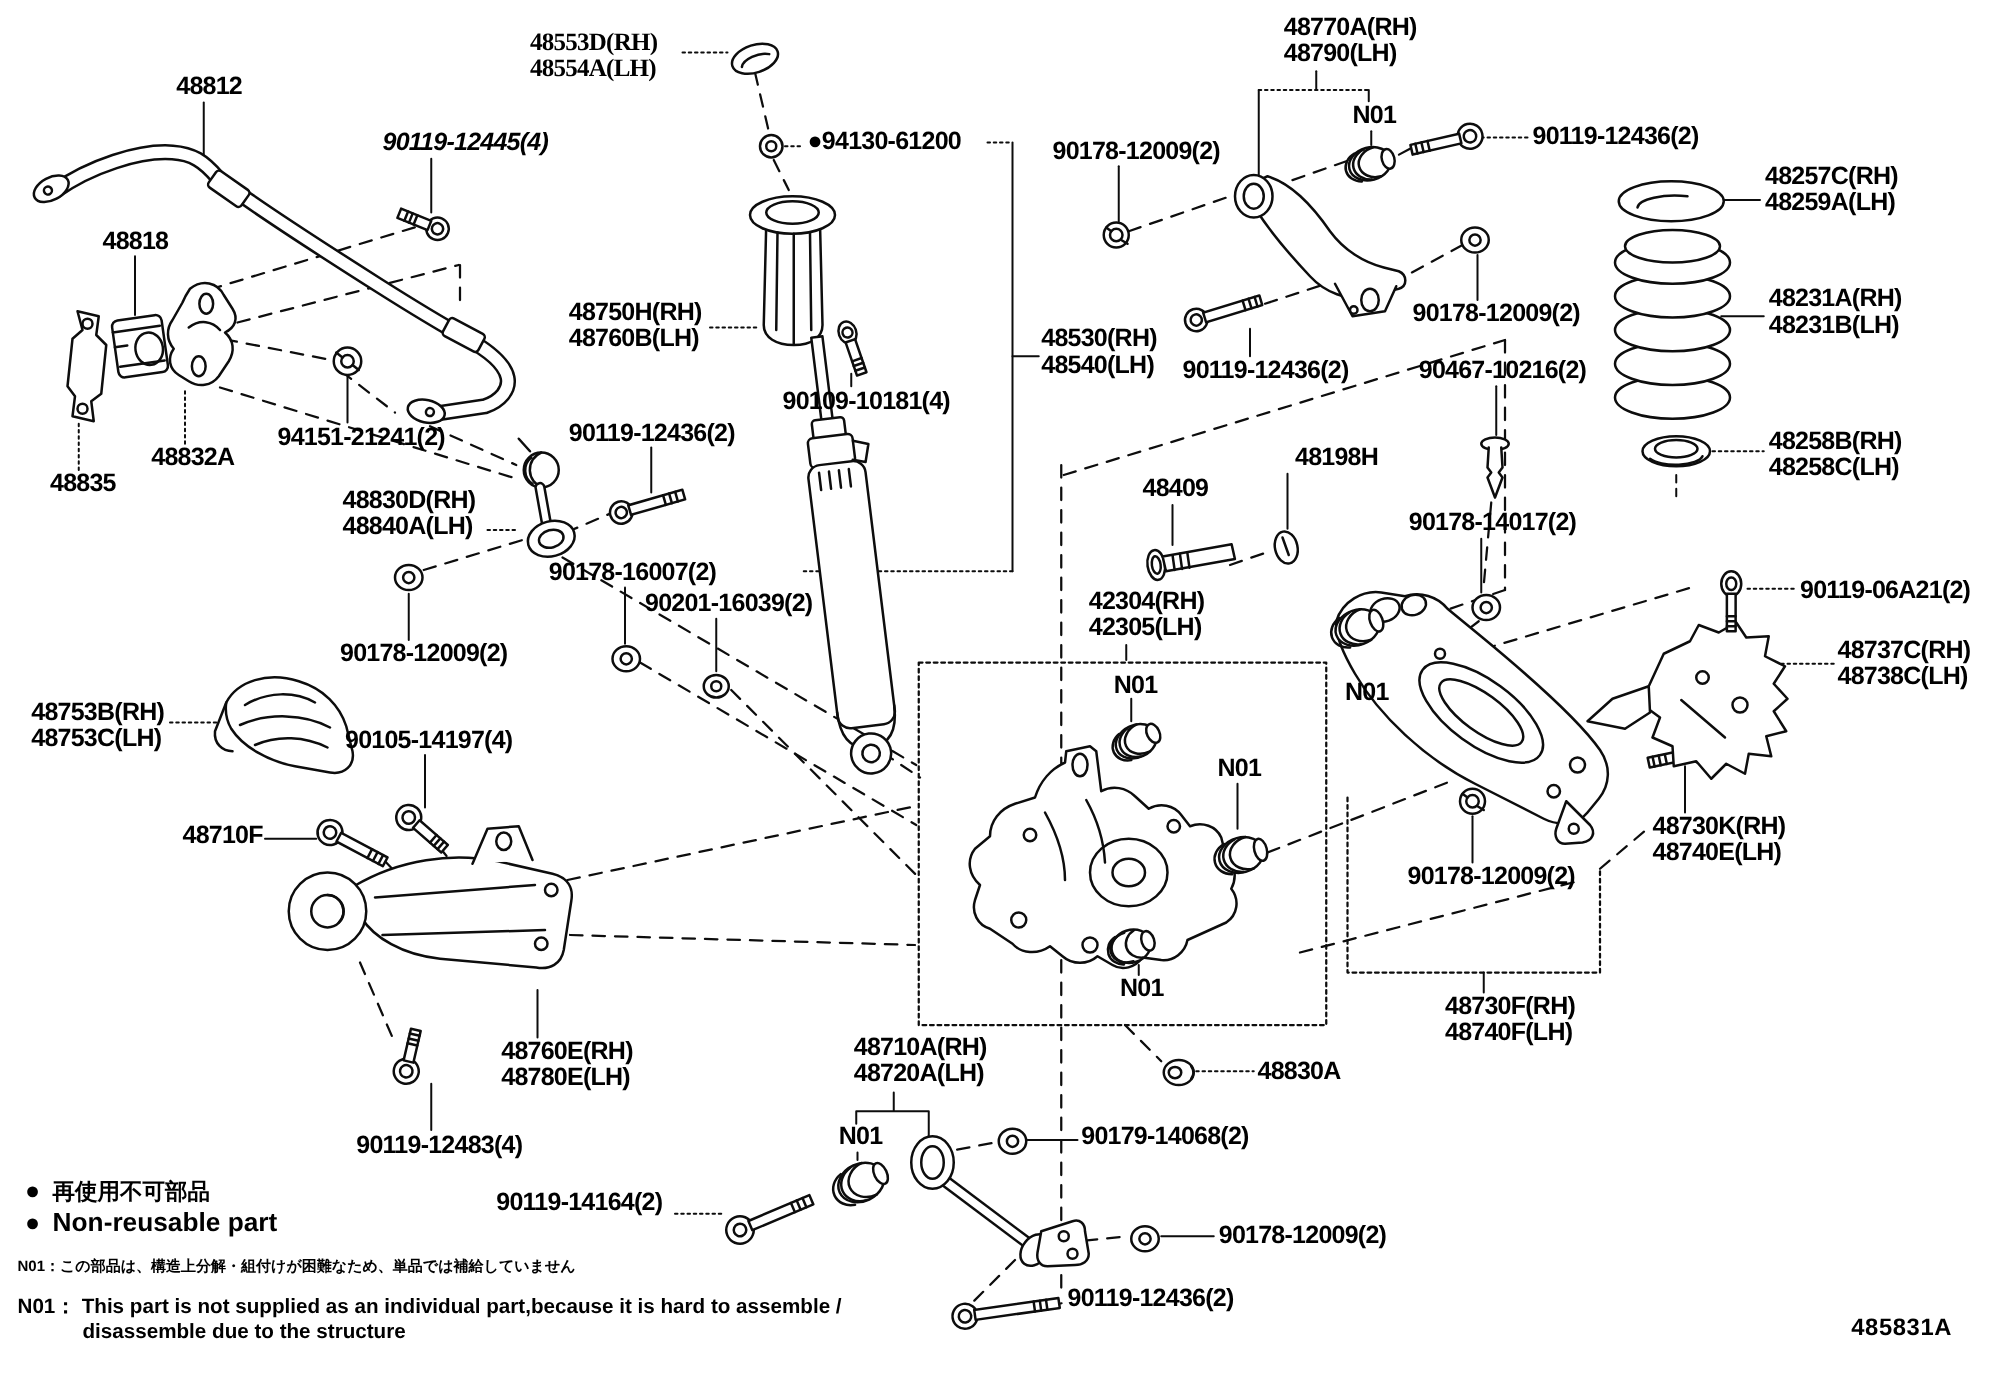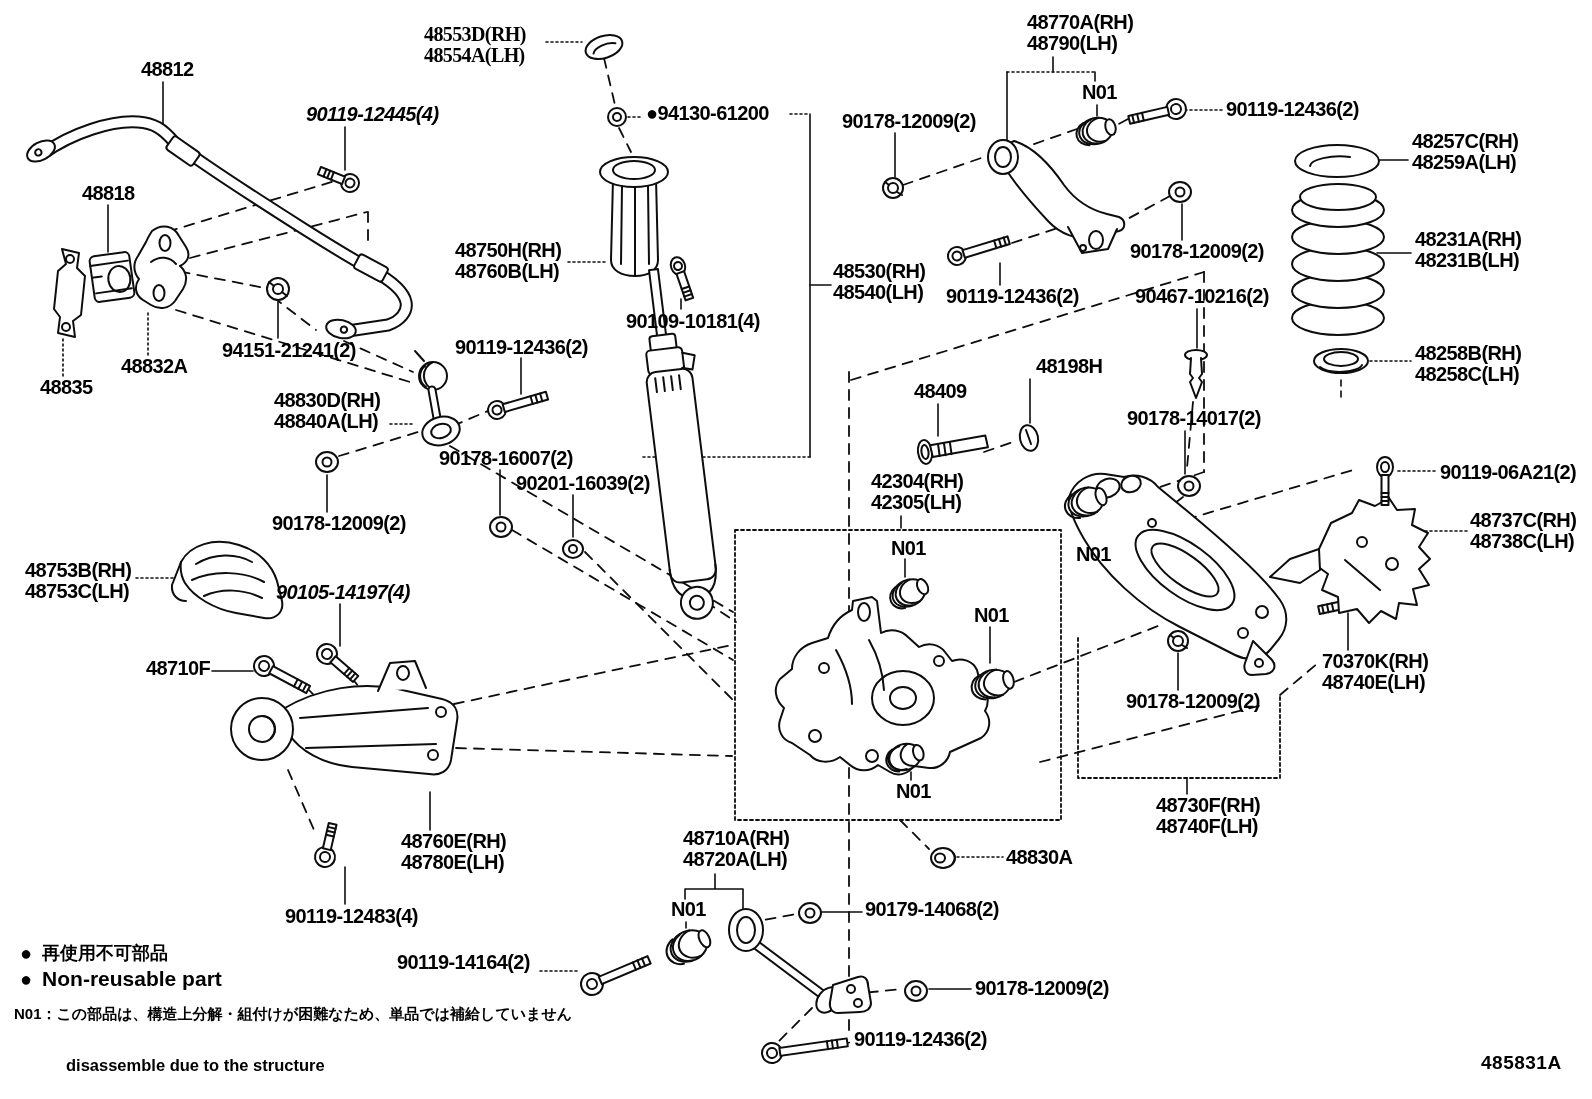--- a/index.html
+++ b/index.html
@@ -6,21 +6,21 @@
   .stage{position:relative;width:1592px;height:1099px;background:#ffffff;overflow:hidden;
          font-family:"Liberation Sans",sans-serif;color:#000;}
   svg.art{position:absolute;left:0;top:0;}
   .plabel{position:absolute;font-weight:700;font-size:20px;line-height:21px;
           letter-spacing:-0.6px;white-space:pre;color:#000;}
   .legend-row{position:absolute;display:flex;align-items:center;gap:10px;font-weight:700;}
   .legend-dot{font-size:20px;line-height:18px;}
   .legend-jp{font-size:18px;}
   .legend-en{font-size:21px;}
   .note{position:absolute;font-weight:700;white-space:pre;}
-  .note-jp{font-size:15px;}
+  .note-jp{font-size:12px;}
   .note-en{font-size:16.5px;line-height:20px;}
   .doc-code{position:absolute;font-weight:700;font-size:19px;letter-spacing:0.5px;}
 </style>
 </head>
 <body>
 
 <div class="stage">
 
   <svg class="art" width="1592" height="1099" viewBox="0 0 1592 1099">
     <g stroke="#0d0d0d" stroke-width="2" fill="none" stroke-linecap="round" stroke-linejoin="round">
@@ -500,23 +500,23 @@
 42305(LH)</div>
       <div class="plabel" style="left: 516px; top: 473px;">90201-16039(2)</div>
       <div class="plabel" style="left: 1470px; top: 510px;">48737C(RH)
 48738C(LH)</div>
       <div class="plabel" style="left: 272px; top: 513px;">90178-12009(2)</div>
       <div class="plabel" style="left: 891px; top: 538px;">N01</div>
       <div class="plabel" style="left: 1076px; top: 544px;">N01</div>
       <div class="plabel" style="left: 25px; top: 560px;">48753B(RH)
 48753C(LH)</div>
       <div class="plabel" style="left: 974px; top: 605px;">N01</div>
-      <div class="plabel" style="left: 276px; top: 582px; font-style: italic;">90105-14197(4)</div>
+      <div class="plabel" style="left: 276px; top: 582px;">90105-14197(4)</div>
       <div class="plabel" style="left: 146px; top: 658px;">48710F</div>
-      <div class="plabel" style="left: 1322px; top: 651px;">70370K(RH)
+      <div class="plabel" style="left: 1322px; top: 651px;">48730K(RH)
 48740E(LH)</div>
       <div class="plabel" style="left: 1126px; top: 691px;">90178-12009(2)</div>
       <div class="plabel" style="left: 896px; top: 781px;">N01</div>
       <div class="plabel" style="left: 401px; top: 831px;">48760E(RH)
 48780E(LH)</div>
       <div class="plabel" style="left: 1156px; top: 795px;">48730F(RH)
 48740F(LH)</div>
       <div class="plabel" style="left: 1006px; top: 847px;">48830A</div>
       <div class="plabel" style="left: 683px; top: 828px;">48710A(RH)
 48720A(LH)</div>
@@ -530,16 +530,17 @@
 
   <div class="legend-row" style="left:20px;top:941px;">
     <span class="legend-dot">●</span>
     <span class="legend-jp">再使用不可部品</span>
   </div>
   <div class="legend-row" style="left:20px;top:967px;">
     <span class="legend-dot">●</span>
     <span class="legend-en">Non-reusable part</span>
   </div>
   <div class="note note-jp" style="left:14px;top:1005px;">N01：この部品は、構造上分解・組付けが困難なため、単品では補給していません</div>
+  <div class="note note-en" style="left:14px;top:1035px;">N01： This part is not supplied as an individual part,because it is hard to assemble /</div>
   <div class="note note-en" style="left:66px;top:1055px;">disassemble due to the structure</div>
   <div class="doc-code" style="left:1481px;top:1052px;">485831A</div>
 
 </div>
 
 </body></html>

